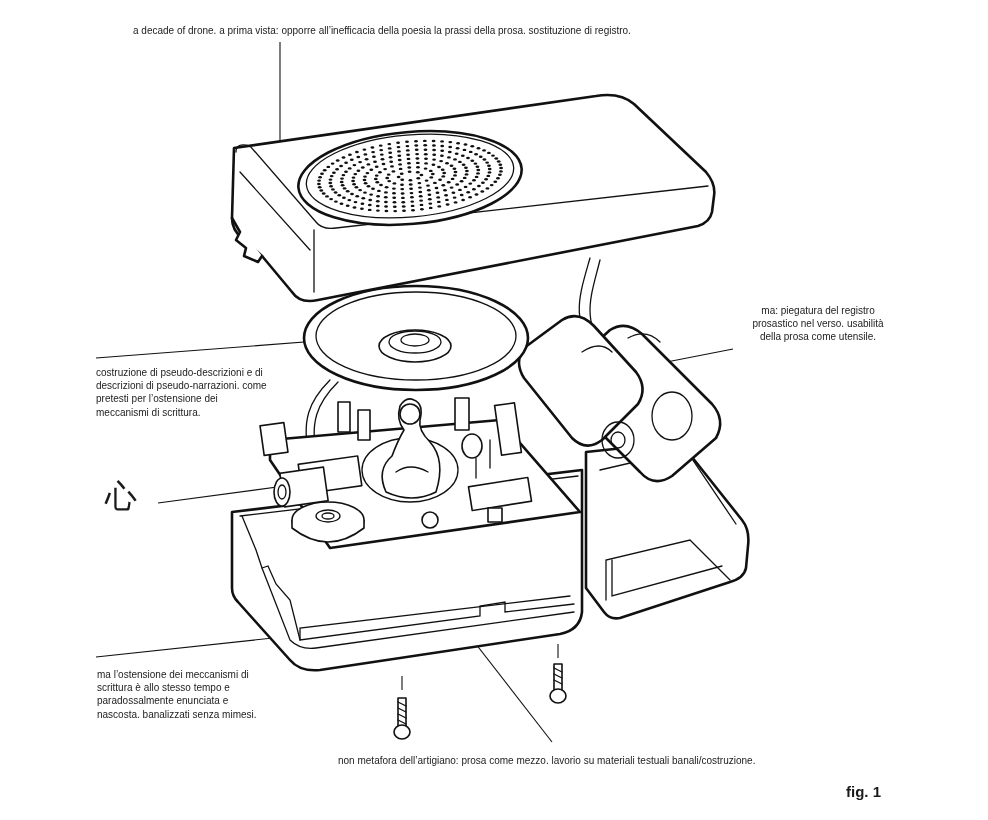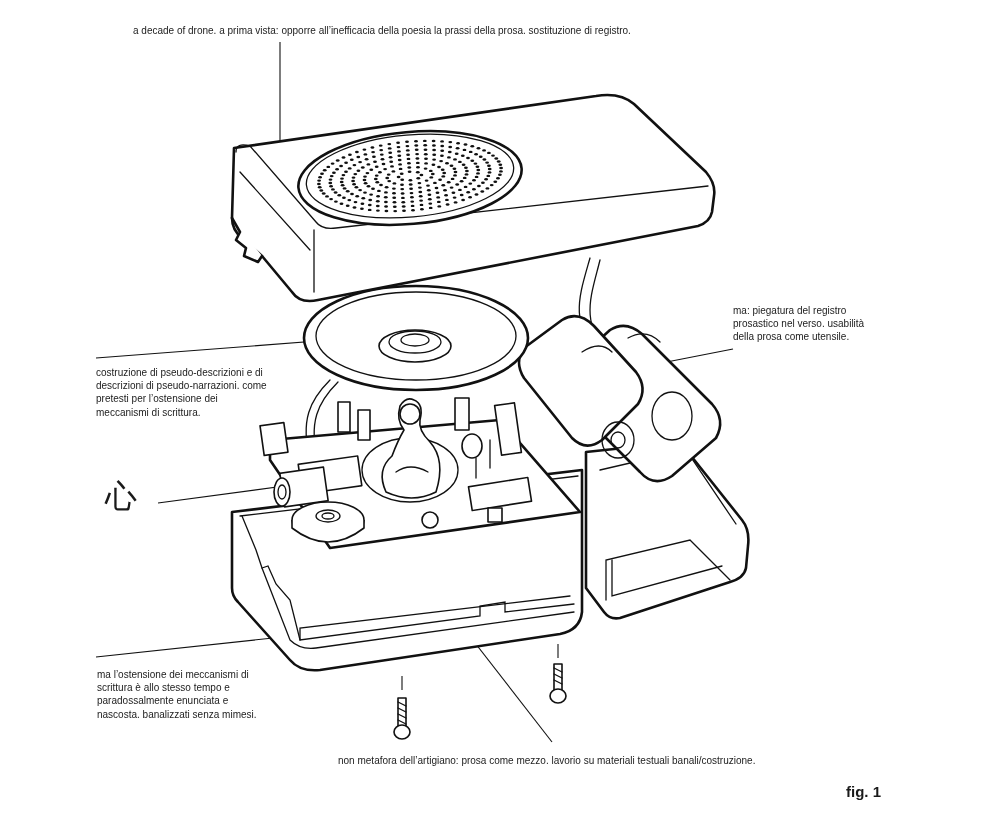--- a/index.html
+++ b/index.html
@@ -1,20 +1,20 @@
 <!DOCTYPE html>
 <html><head>
 <meta charset="utf-8">
 <style>
   html, body { margin: 0; padding: 0; background: #ffffff; }
   body { width: 988px; height: 820px; position: relative; overflow: hidden;
          font-family: "Liberation Sans", sans-serif; color: #1a1a1a; }
   .label { position: absolute; font-size: 10px; line-height: 13.2px; color: #222; white-space: pre-line; }
   #lbl-top { left: 133px; top: 24px; white-space: nowrap; }
-  #lbl-right { left: 733px; top: 304px; width: 170px; }
+  #lbl-right { left: 733px; top: 304px; width: 170px; text-align: center; }
   #lbl-left { left: 96px; top: 366px; width: 220px; }
   #lbl-bottomleft { left: 97px; top: 668px; width: 220px; }
   #lbl-bottom { left: 338px; top: 754px; white-space: nowrap; }
   #fig-label { position: absolute; left: 846px; top: 783px; font-size: 15px; font-weight: bold; }
   #kanji { position: absolute; left: 105px; top: 478px; font-size: 32px; line-height: 36px; font-family: "DejaVu Sans", sans-serif; }
   svg#drawing { position: absolute; left: 0; top: 0; }
   svg .o { fill: #fff; stroke: #111; stroke-width: 2.6; stroke-linejoin: round; stroke-linecap: round; }
   svg .t { fill: none; stroke: #111; stroke-width: 1.3; stroke-linecap: round; }
   svg .m { fill: #fff; stroke: #111; stroke-width: 1.6; stroke-linejoin: round; }
   svg .lead { fill: none; stroke: #111; stroke-width: 1.1; }

